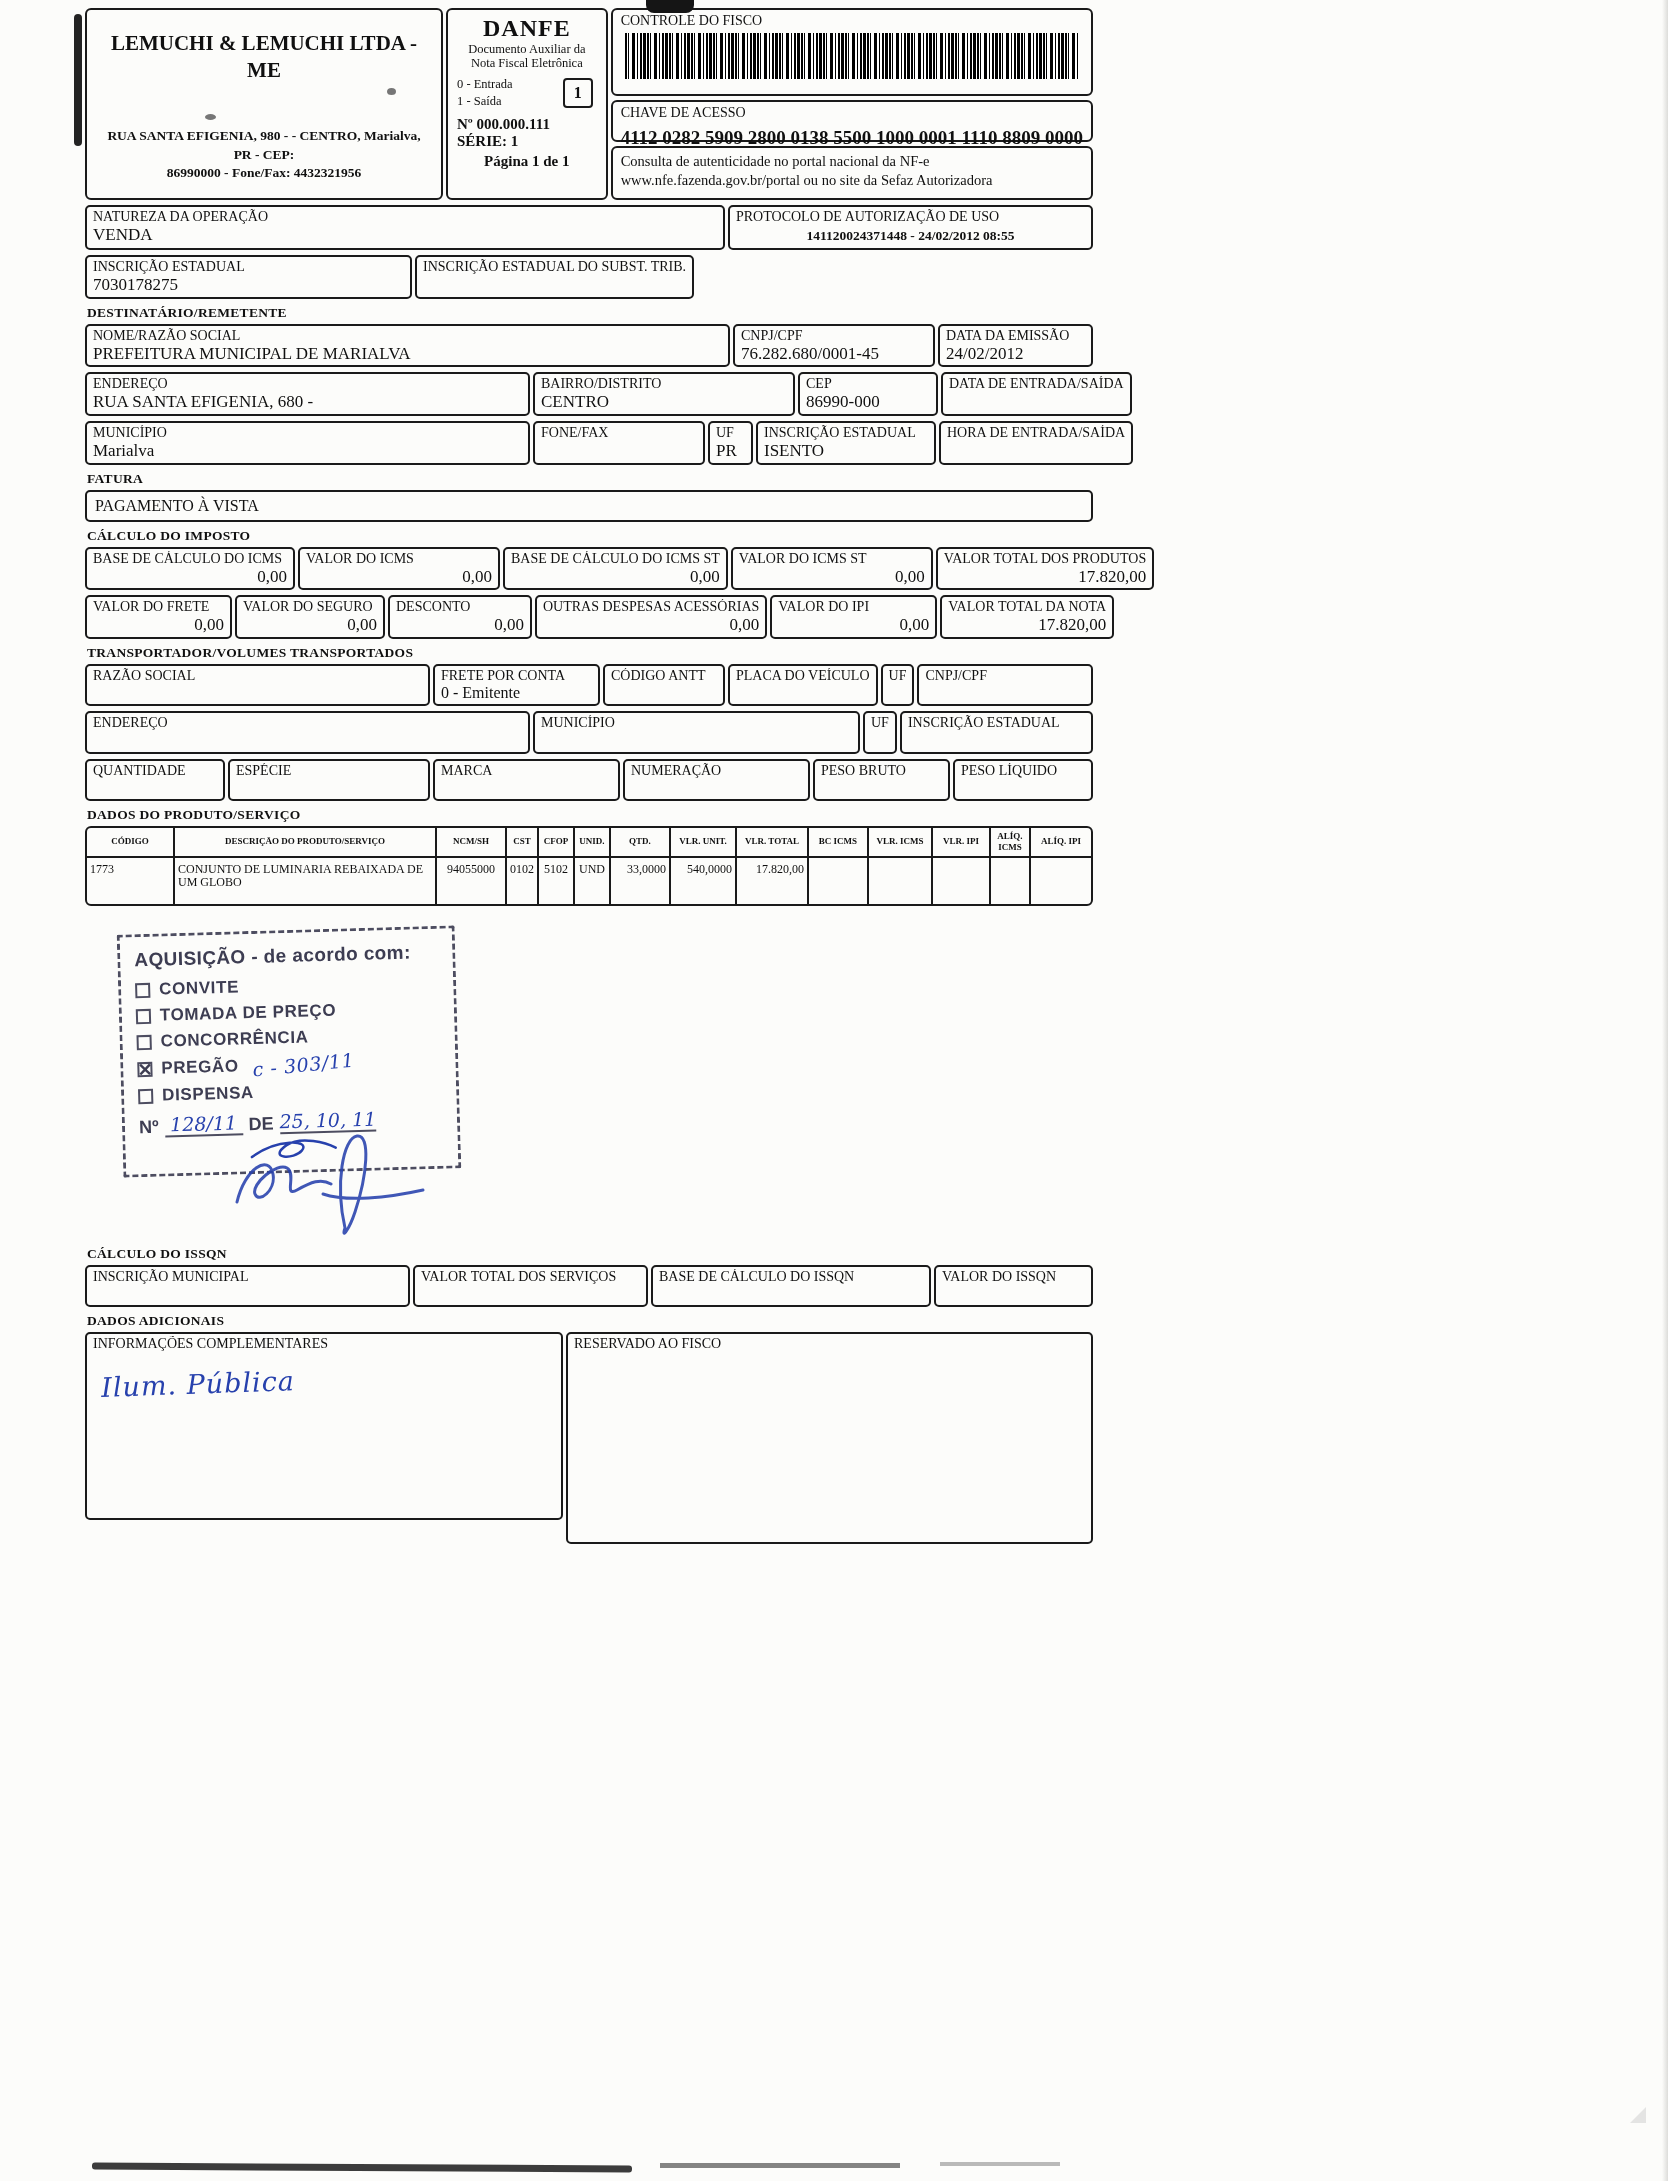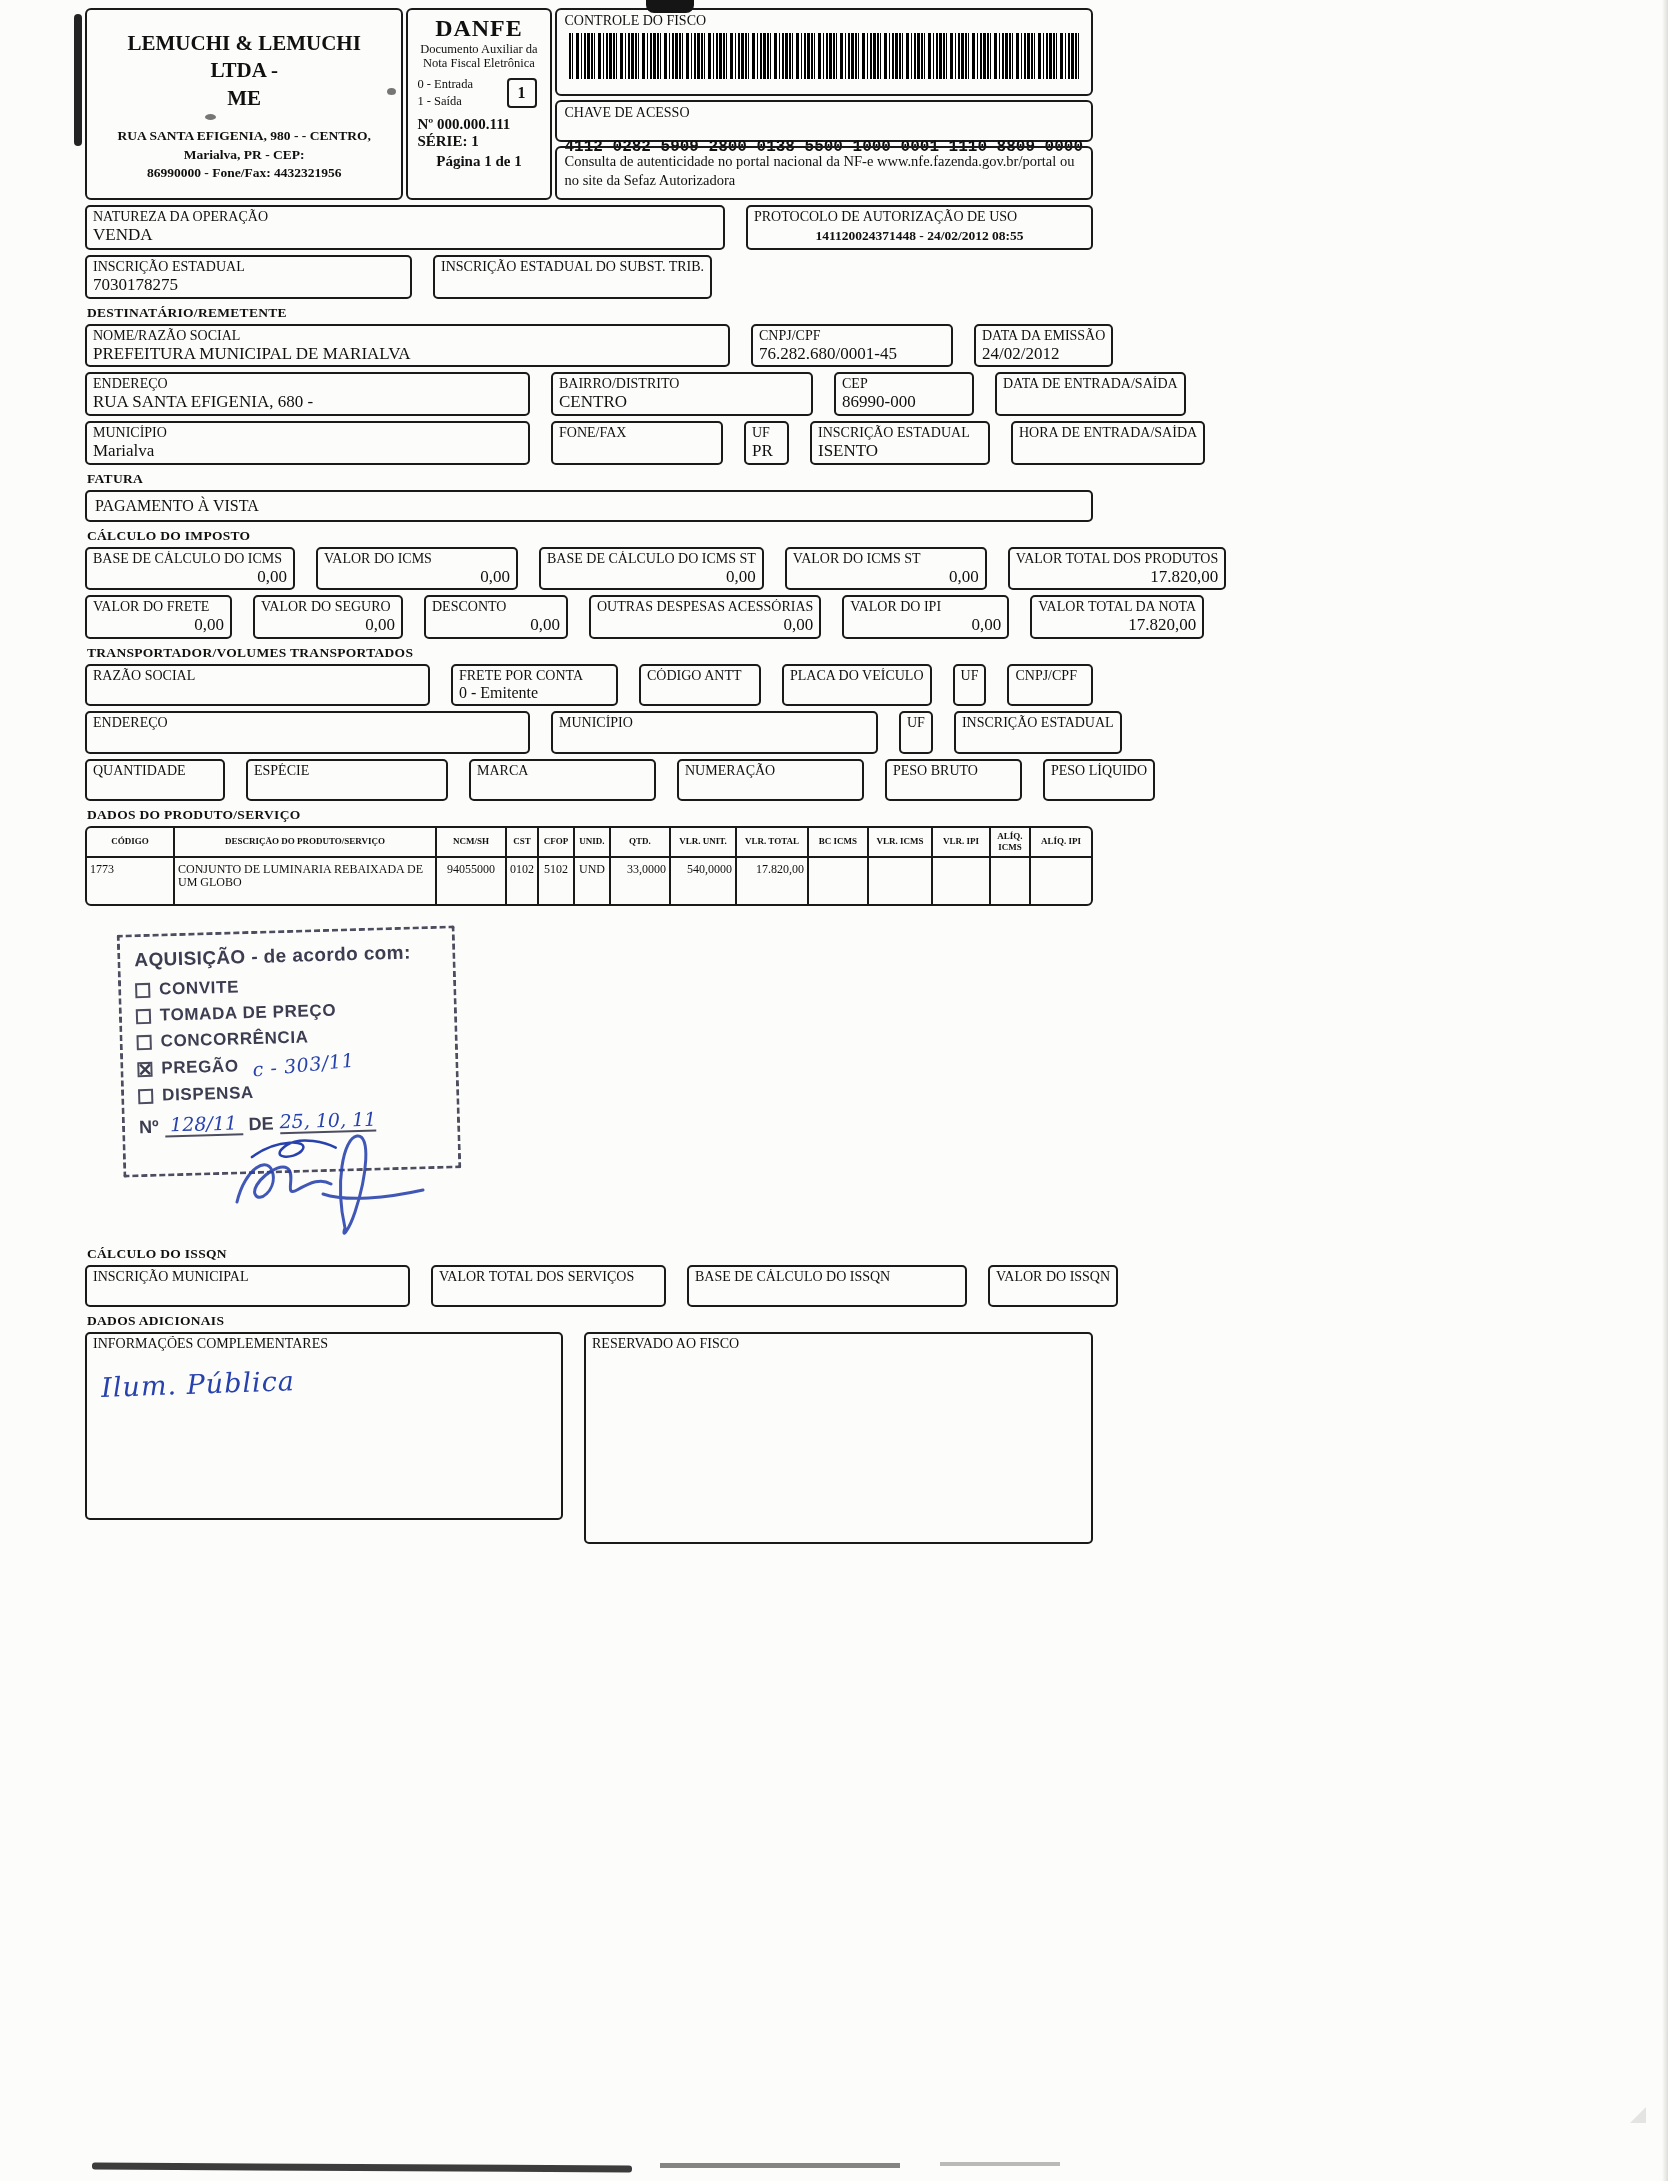--- a/index.html
+++ b/index.html
@@ -1,21 +1,21 @@
 <!DOCTYPE html>
 <html><head>
 <meta charset="utf-8">
 <style>
   * { margin:0; padding:0; box-sizing:border-box; }
   body { background:#e9e9e6; }
   .page { position:relative; width:1668px; height:2181px; background:#fcfcfa; overflow:hidden;
           font-family:"Liberation Serif", serif; color:#101010; }
   .doc { position:absolute; left:85px; top:8px; width:1008px; }
 
-  .row { display:flex; gap:21px; margin-bottom:5px; }
+  .row { display:flex; gap:3px; margin-bottom:5px; }
   .f { border:2px solid #1a1a1a; border-radius:5px; padding:2px 6px; min-height:34px; background:transparent; }
   .lab { font-size:14px; line-height:1.15; white-space:nowrap; overflow:hidden; }
   .val { font-size:16px; line-height:1.15; min-height:18px; }
   .val-lg { font-size:17px; }
   .num { text-align:right; }
   .center { text-align:center; }
   .h38 { min-height:38px; }
   .h42 { min-height:42px; }
   .sec-title { font-weight:bold; font-size:13.5px; letter-spacing:.3px; margin:6px 0 3px 2px; }
 
@@ -35,21 +35,21 @@
           display:flex; align-items:center; justify-content:center; font-weight:bold; font-size:16px; }
   .danfe-num, .danfe-serie { font-weight:bold; font-size:15px; }
   .danfe-pag { font-weight:bold; font-size:15px; text-align:center; margin-top:3px; }
 
   .fisco-col { flex:1; display:flex; flex-direction:column; gap:4px; }
   .fisco-box { height:88px; padding:3px 8px; }
   .barcode { height:46px; margin:4px 4px 0;
     background:repeating-linear-gradient(90deg,#000 0 2px,#fff 2px 3px,#000 3px 4px,#fff 4px 7px,#000 7px 10px,
       #fff 10px 12px,#000 12px 13px,#fff 13px 15px,#000 15px 17px,#fff 17px 18px,#000 18px 21px,#fff 21px 22px); }
   .chave-box { height:42px; padding:3px 8px; }
-  .chave-val { font-weight:bold; font-size:16px; white-space:nowrap; margin-top:17px;font-family:Liberation Mono, monospace; }
+  .chave-val { font-weight:bold; font-size:19px; white-space:nowrap; margin-top:6px; }
   .consulta-box { flex:1; padding:4px 8px; font-size:14.5px; line-height:1.3; }
 
   .fatura-box { border:2px solid #1a1a1a; border-radius:5px; height:32px; display:flex; align-items:center;
                 padding:0 8px; font-size:16px; margin-bottom:5px; }
 
   .ptable { border:2px solid #1a1a1a; border-radius:6px; overflow:hidden; margin-bottom:4px; }
   .prow { display:flex; }
   .phead { border-bottom:2px solid #1a1a1a; min-height:30px; }
   .pdata { min-height:46px; }
   .pcell { border-right:2px solid #1a1a1a; display:flex; align-items:center; justify-content:center;

